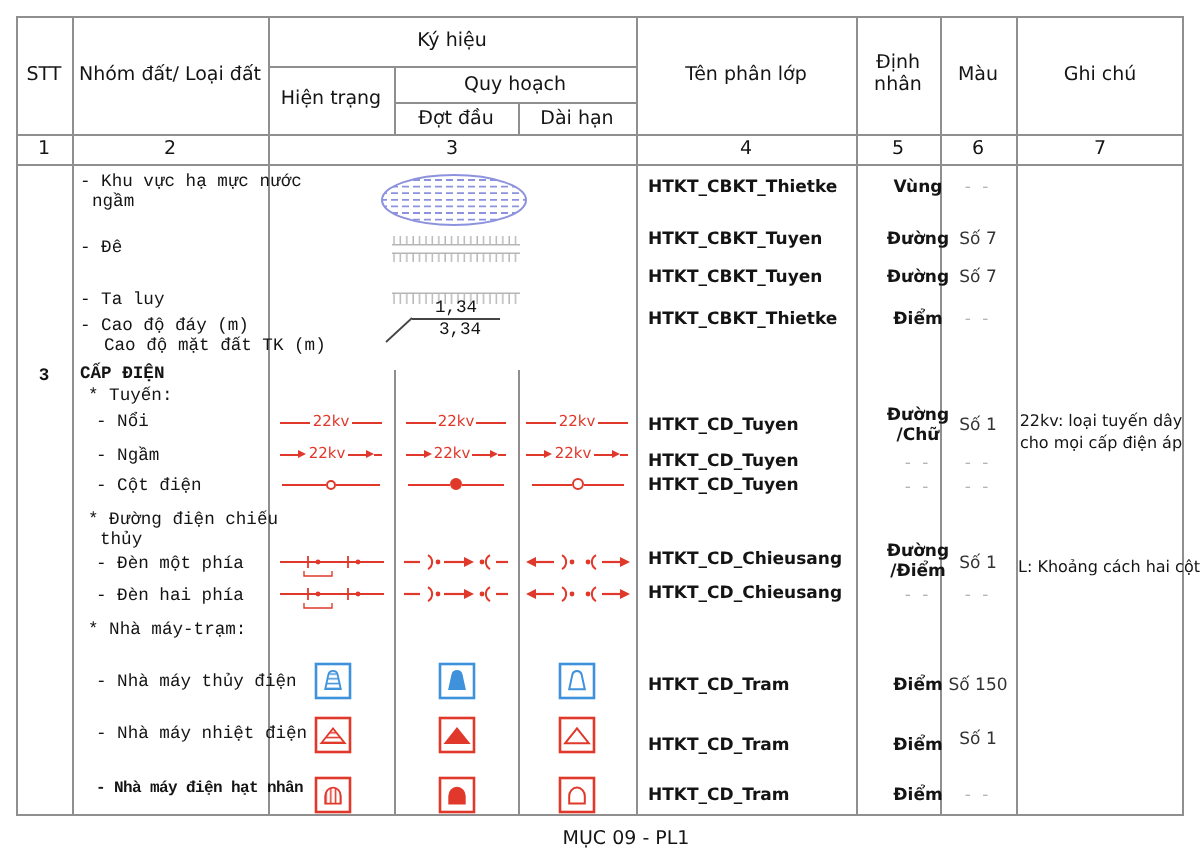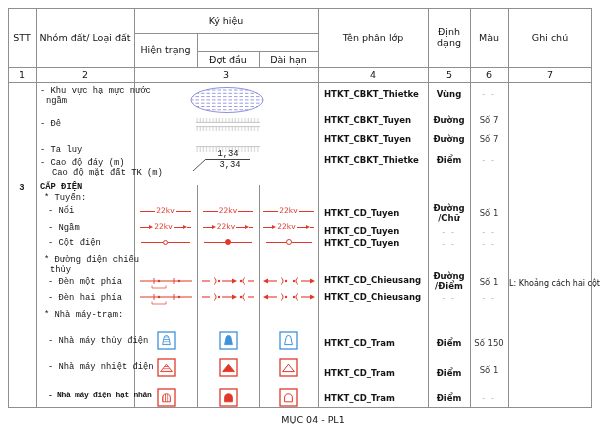--- a/index.html
+++ b/index.html
@@ -7,21 +7,21 @@
          font-family:"DejaVu Sans","Liberation Sans",sans-serif;color:#141414;}
   .abs{position:absolute;}
   .vl{position:absolute;width:1px;background:#8f8f8f;}
   .hl{position:absolute;height:1px;background:#8f8f8f;}
   .frame{position:absolute;left:8px;top:8px;width:584px;height:400px;border:1px solid #8f8f8f;box-sizing:border-box;}
   .hd{position:absolute;font-size:9.5px;text-align:center;color:#141414;}
   .num{position:absolute;font-size:9.5px;text-align:center;}
   .t{position:absolute;font-size:8.8px;line-height:10px;white-space:nowrap;font-family:Liberation Mono, monospace;}
   .b{font-weight:bold;}
   .layer{position:absolute;left:324px;width:102px;font-size:8.5px;font-weight:bold;white-space:nowrap;}
-  .fmt{position:absolute;left:428px;width:42px;font-size:8.5px;font-weight:bold;text-align:center;line-height:10px;}
+  .fmt{position:absolute;left:428px;width:42px;font-size:8.5px;font-weight:bold;text-align:center;line-height:10px;padding-left:10px;}
   .clr{position:absolute;left:470px;width:38px;font-size:8.5px;text-align:center;color:#333;}
   .note{position:absolute;left:509px;width:83px;font-size:8px;text-align:center;line-height:10.5px;white-space:nowrap;}
   .ditto{color:#b4b4b4;letter-spacing:1.5px;font-weight:normal;}
   .sym{position:absolute;display:flex;align-items:center;justify-content:center;height:12px;}
   .s1{left:135px;width:61px;} .s2{left:198px;width:60px;} .s3{left:260px;width:57px;}
   .seg{display:inline-block;height:0;border-top:1.2px solid #e0392b;width:15px;}
   .seg.s{width:9px;} .seg.xs{width:4px;}
   .kv{color:#e0392b;font-size:7.5px;line-height:8px;padding:0 1px;font-weight:normal;}
   .arr{width:0;height:0;border-top:2.5px solid transparent;border-bottom:2.5px solid transparent;border-left:4px solid #e0392b;}
   .pole{display:inline-block;width:4px;height:4px;border:1px solid #e0392b;border-radius:50%;background:#fff;}
@@ -66,24 +66,25 @@
   <div class="vl" style="left:508px;top:8px;height:400px"></div>
   <div class="hl" style="left:134px;top:33px;width:184px"></div>
   <div class="hl" style="left:197px;top:51px;width:121px"></div>
   <div class="hl" style="left:8px;top:67px;width:584px"></div>
   <div class="hl" style="left:8px;top:82px;width:584px"></div>
 
   <div class="hd" style="left:8px;top:32px;width:28px">STT</div>
   <div class="hd" style="left:134px;top:15px;width:184px">Ký hiệu</div>
   <div class="hd" style="left:36px;top:32px;width:98px">Nhóm đất/ Loại đất</div>
   <div class="hd" style="left:134px;top:44px;width:63px">Hiện trạng</div>
+  <div class="hd" style="left:197px;top:37px;width:121px">Quy hoạch</div>
   <div class="hd" style="left:197px;top:54px;width:62px">Đợt đầu</div>
   <div class="hd" style="left:259px;top:54px;width:59px">Dài hạn</div>
   <div class="hd" style="left:318px;top:32px;width:110px">Tên phân lớp</div>
-  <div class="hd" style="left:428px;top:26px;width:42px;line-height:11px"><span>Định</span><br><span>dạng</span></div>
+  <div class="hd" style="left:428px;top:26px;width:42px;line-height:11px"><span>Định</span><br><span>nhân</span></div>
   <div class="hd" style="left:470px;top:32px;width:38px">Màu</div>
   <div class="hd" style="left:508px;top:32px;width:84px">Ghi chú</div>
 
   <div class="num" style="left:8px;top:69px;width:28px">1</div>
   <div class="num" style="left:36px;top:69px;width:98px">2</div>
   <div class="num" style="left:134px;top:69px;width:184px">3</div>
   <div class="num" style="left:318px;top:69px;width:110px">4</div>
   <div class="num" style="left:428px;top:69px;width:42px">5</div>
   <div class="num" style="left:470px;top:69px;width:38px">6</div>
   <div class="num" style="left:508px;top:69px;width:84px">7</div>
@@ -154,20 +155,21 @@
       <i class="seg"></i>
     </div>
   <div class="sym s3" style="top:205px">
       <i class="seg"></i>
       <span class="kv">22kv</span>
       <i class="seg"></i>
     </div>
   <div class="layer" style="top:208px">HTKT_CD_Tuyen</div>
   <div class="fmt" style="top:203px"><span>Đường</span><br><span>/Chữ</span></div>
   <div class="clr" style="top:208px">Số 1</div>
+  <div class="note" style="top:206px"><span>22kv: loại tuyến dây</span><br><span>cho mọi cấp điện áp</span></div>
 
   <div class="t" style="left:48px;top:223px">- Ngầm</div>
   <div class="sym s1" style="top:221px">
       <i class="seg s"></i>
       <i class="arr"></i>
       <span class="kv">22kv</span>
       <i class="seg s"></i>
       <i class="arr"></i>
       <i class="seg xs"></i>
     </div>
@@ -327,14 +329,14 @@
     <path d="M5.6,13.8 L5.6,10 A3.9,4.2 0 0 1 13.4,10 L13.4,13.8 Z" fill="#e0392b" stroke="#e0392b" stroke-width="0.9"></path>
   </svg>
   <svg class="abs" style="left:279px;top:388px" width="19" height="19">
     <rect x="1" y="1" width="17" height="17" fill="#fff" stroke="#e0392b" stroke-width="1.3"></rect>
     <path d="M5.6,13.8 L5.6,10 A3.9,4.2 0 0 1 13.4,10 L13.4,13.8 Z" fill="none" stroke="#e0392b" stroke-width="1"></path>
   </svg>
   <div class="layer" style="top:393px">HTKT_CD_Tram</div>
   <div class="fmt" style="top:393px">Điểm</div>
   <div class="clr ditto" style="top:393px">- -</div>
 
-  <div class="footer">MỤC 04 - PL1</div>
+  <div class="footer">MỤC 09 - PL1</div>
 </div>
 
 </body></html>

